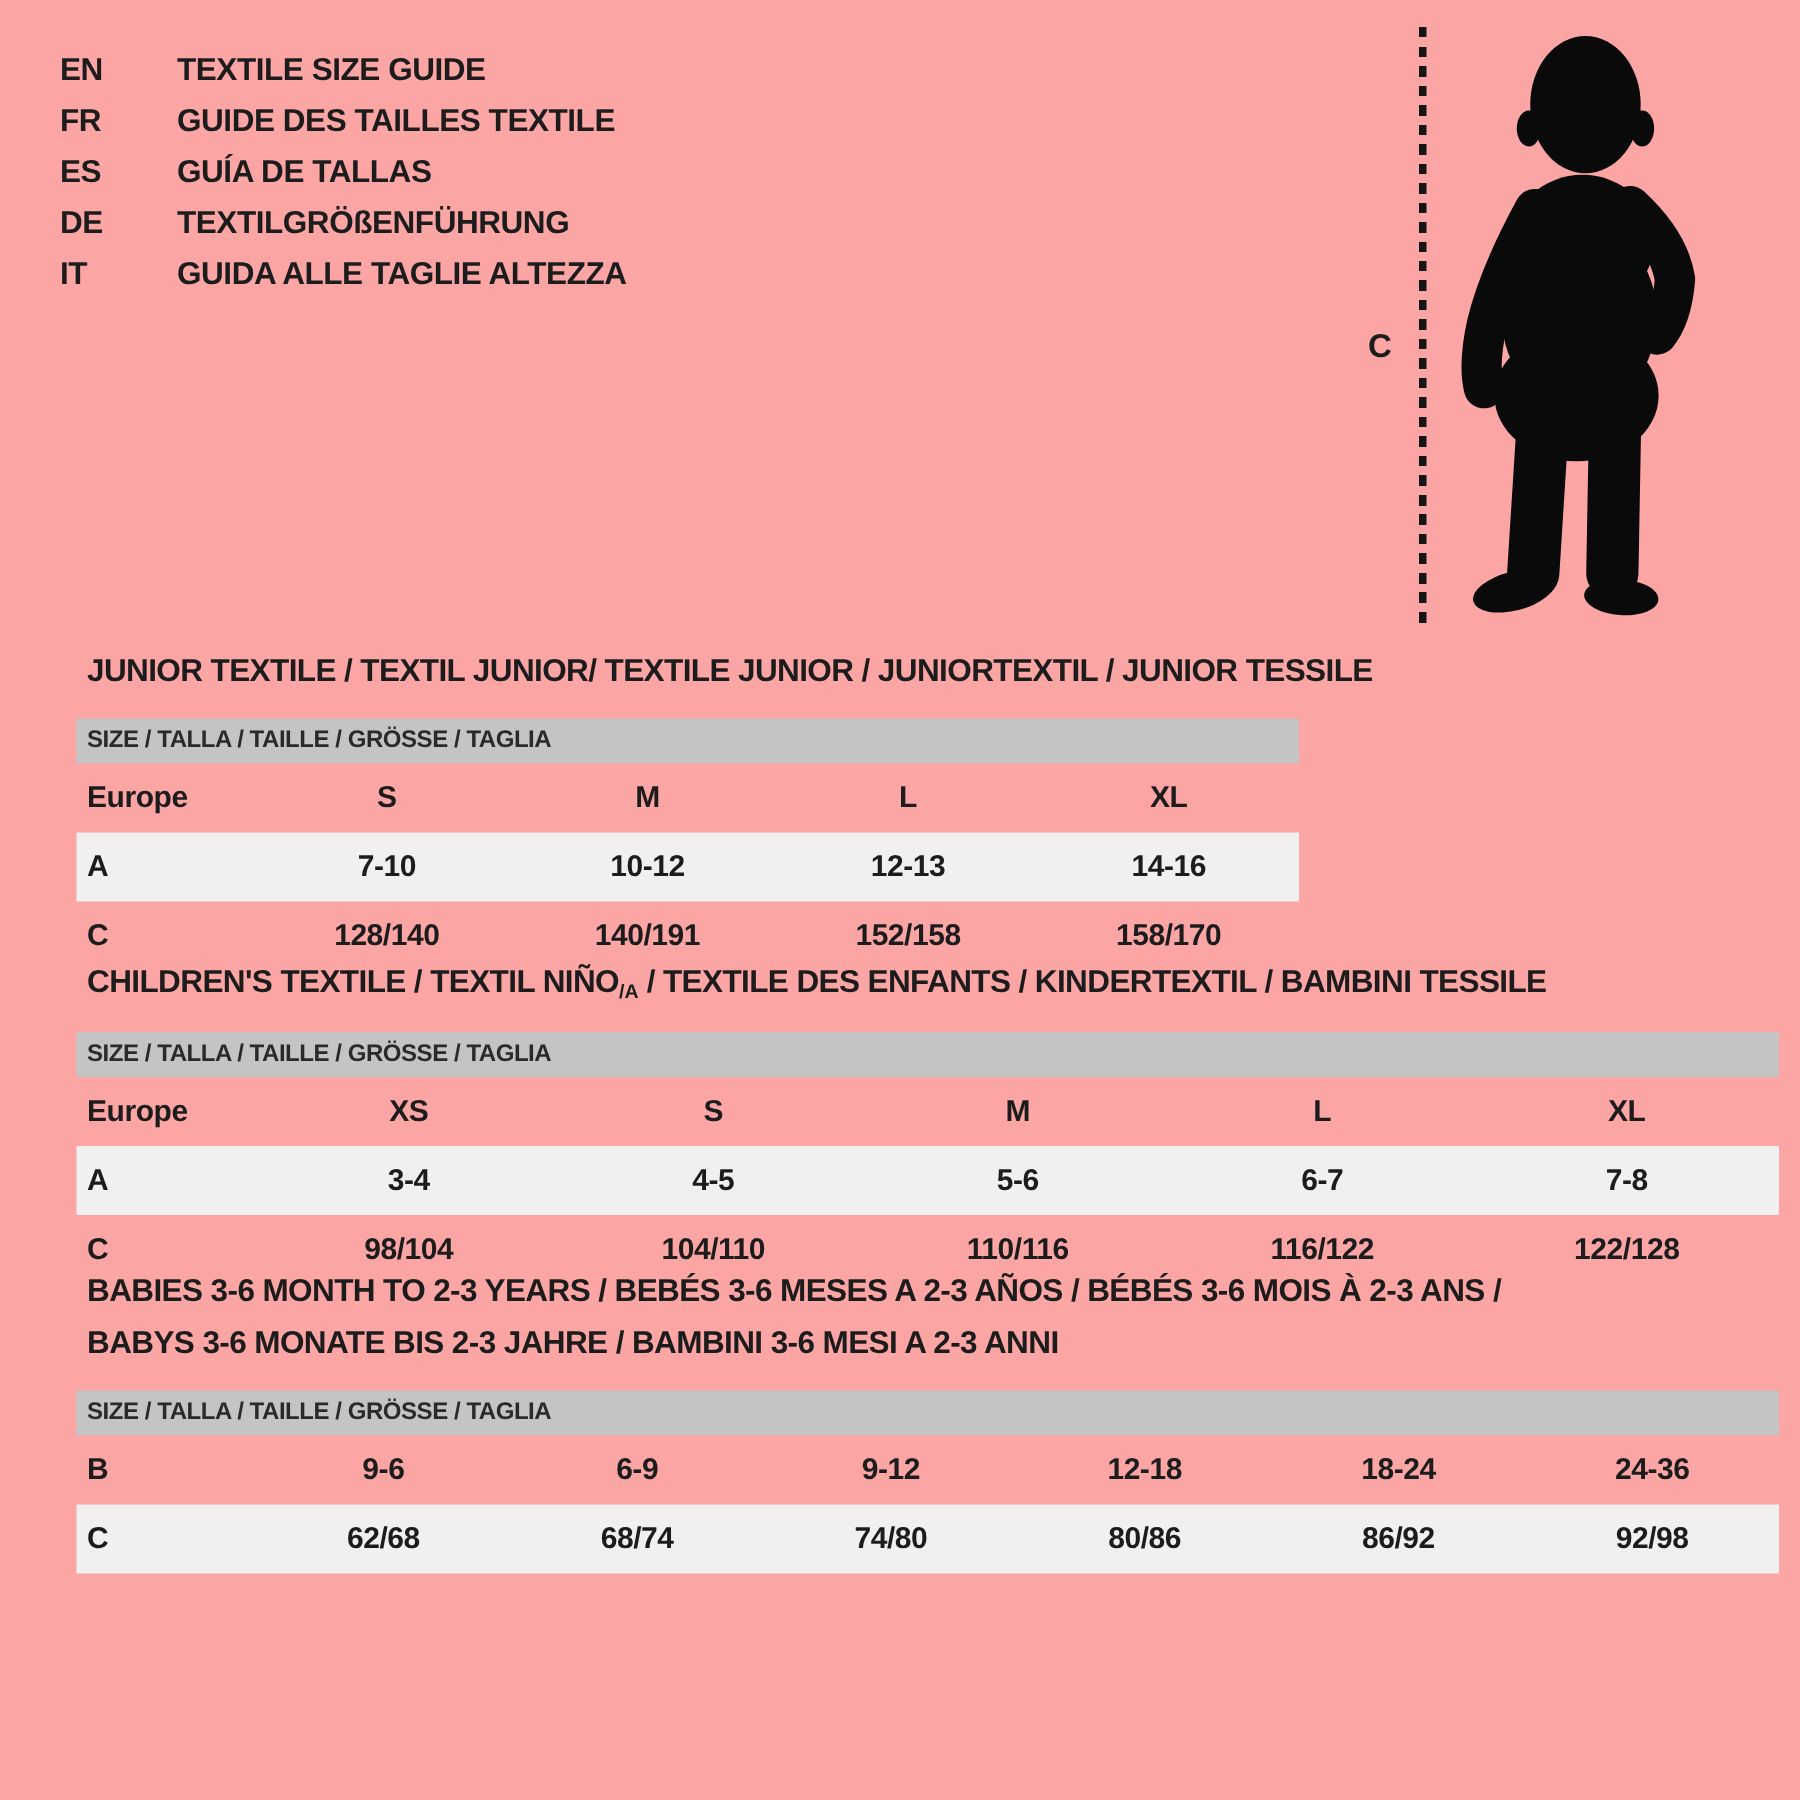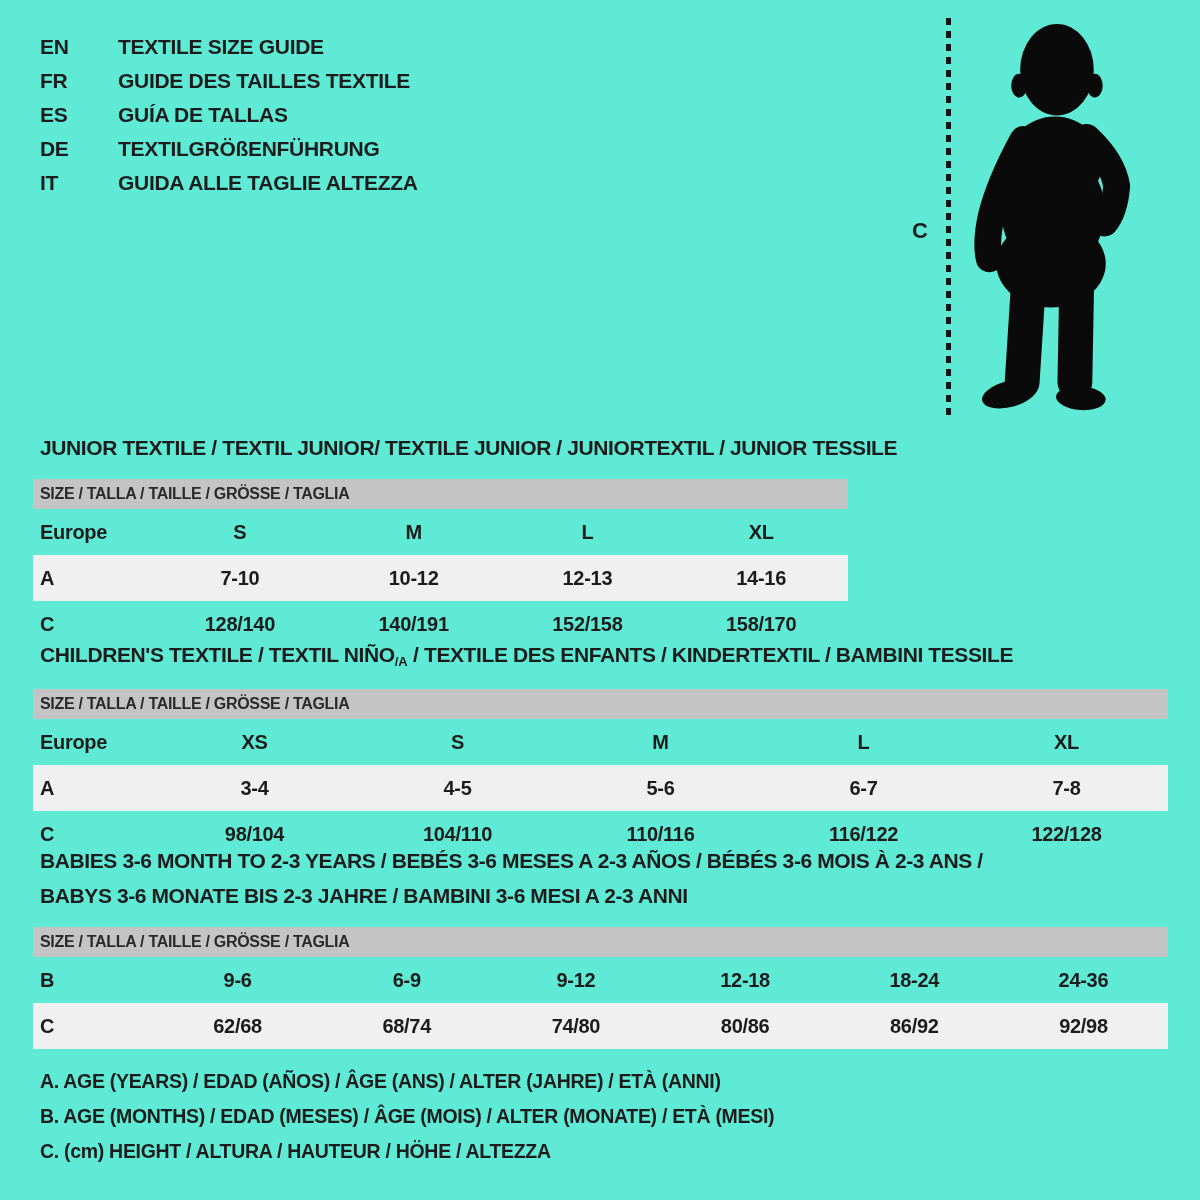--- a/index.html
+++ b/index.html
@@ -1,33 +1,33 @@
 <!DOCTYPE html>
 <html><head>
 <meta charset="utf-8">
 <style>
   html,body{margin:0;padding:0;background:#fff;}
   .page{
-    position:relative;width:1200px;height:1200px;background:#5eead4;
+    position:relative;width:1200px;height:1200px;background:#fca5a5;
     font-family:"Liberation Sans",sans-serif;font-weight:bold;color:#1c1c1c;
     overflow:hidden;
   }
   
   .lang-block{position:absolute;left:40px;top:30px;}
   .lang-row{display:flex;height:34px;align-items:center;font-size:21px;letter-spacing:-0.3px;}
   .lang-code{width:78px;}
   
   .dash-line{
     position:absolute;left:946px;top:18px;width:5px;height:402px;
     background:repeating-linear-gradient(to bottom,#151515 0 7px,transparent 7px 13px);
   }
   .c-label{position:absolute;left:912px;top:218px;font-size:22px;}
   .toddler-svg{position:absolute;left:965px;top:22px;}
   
-  .section{position:absolute;left:33px;width:1135px;}
+  .section{position:absolute;left:51px;width:1135px;}
   .section-junior{top:430px;}
   .section-children{top:637px;}
   .section-babies{top:843px;}
   .sec-title{font-size:21px;line-height:35px;padding-left:7px;letter-spacing:-0.4px;white-space:nowrap;}
   .sub{font-size:13px;position:relative;top:4px;letter-spacing:0;}
   .gtable{margin-top:14px;width:1135px;}
   .gtable.narrow{width:815px;}
   .thead{
     height:30px;background:#c4c4c4;display:flex;align-items:center;
     padding-left:7px;font-size:16px;color:#2a2a2a;letter-spacing:-0.3px;box-sizing:border-box;
@@ -169,19 +169,14 @@
             <span class="tcell">68/74</span>
             <span class="tcell">74/80</span>
             <span class="tcell">80/86</span>
             <span class="tcell">86/92</span>
             <span class="tcell">92/98</span>
           </div>
         </div>
       </div>
     </div>
 
-  <div class="legend" id="legend">
-      <div class="legend-line">A. AGE (YEARS) / EDAD (AÑOS) / ÂGE (ANS) / ALTER (JAHRE) / ETÀ (ANNI)</div>
-      <div class="legend-line">B. AGE (MONTHS) / EDAD (MESES) / ÂGE (MOIS) / ALTER (MONATE) / ETÀ (MESI)</div>
-      <div class="legend-line">C. (cm) HEIGHT / ALTURA / HAUTEUR / HÖHE / ALTEZZA</div>
-    </div>
 
 </div>
 
 </body></html>

